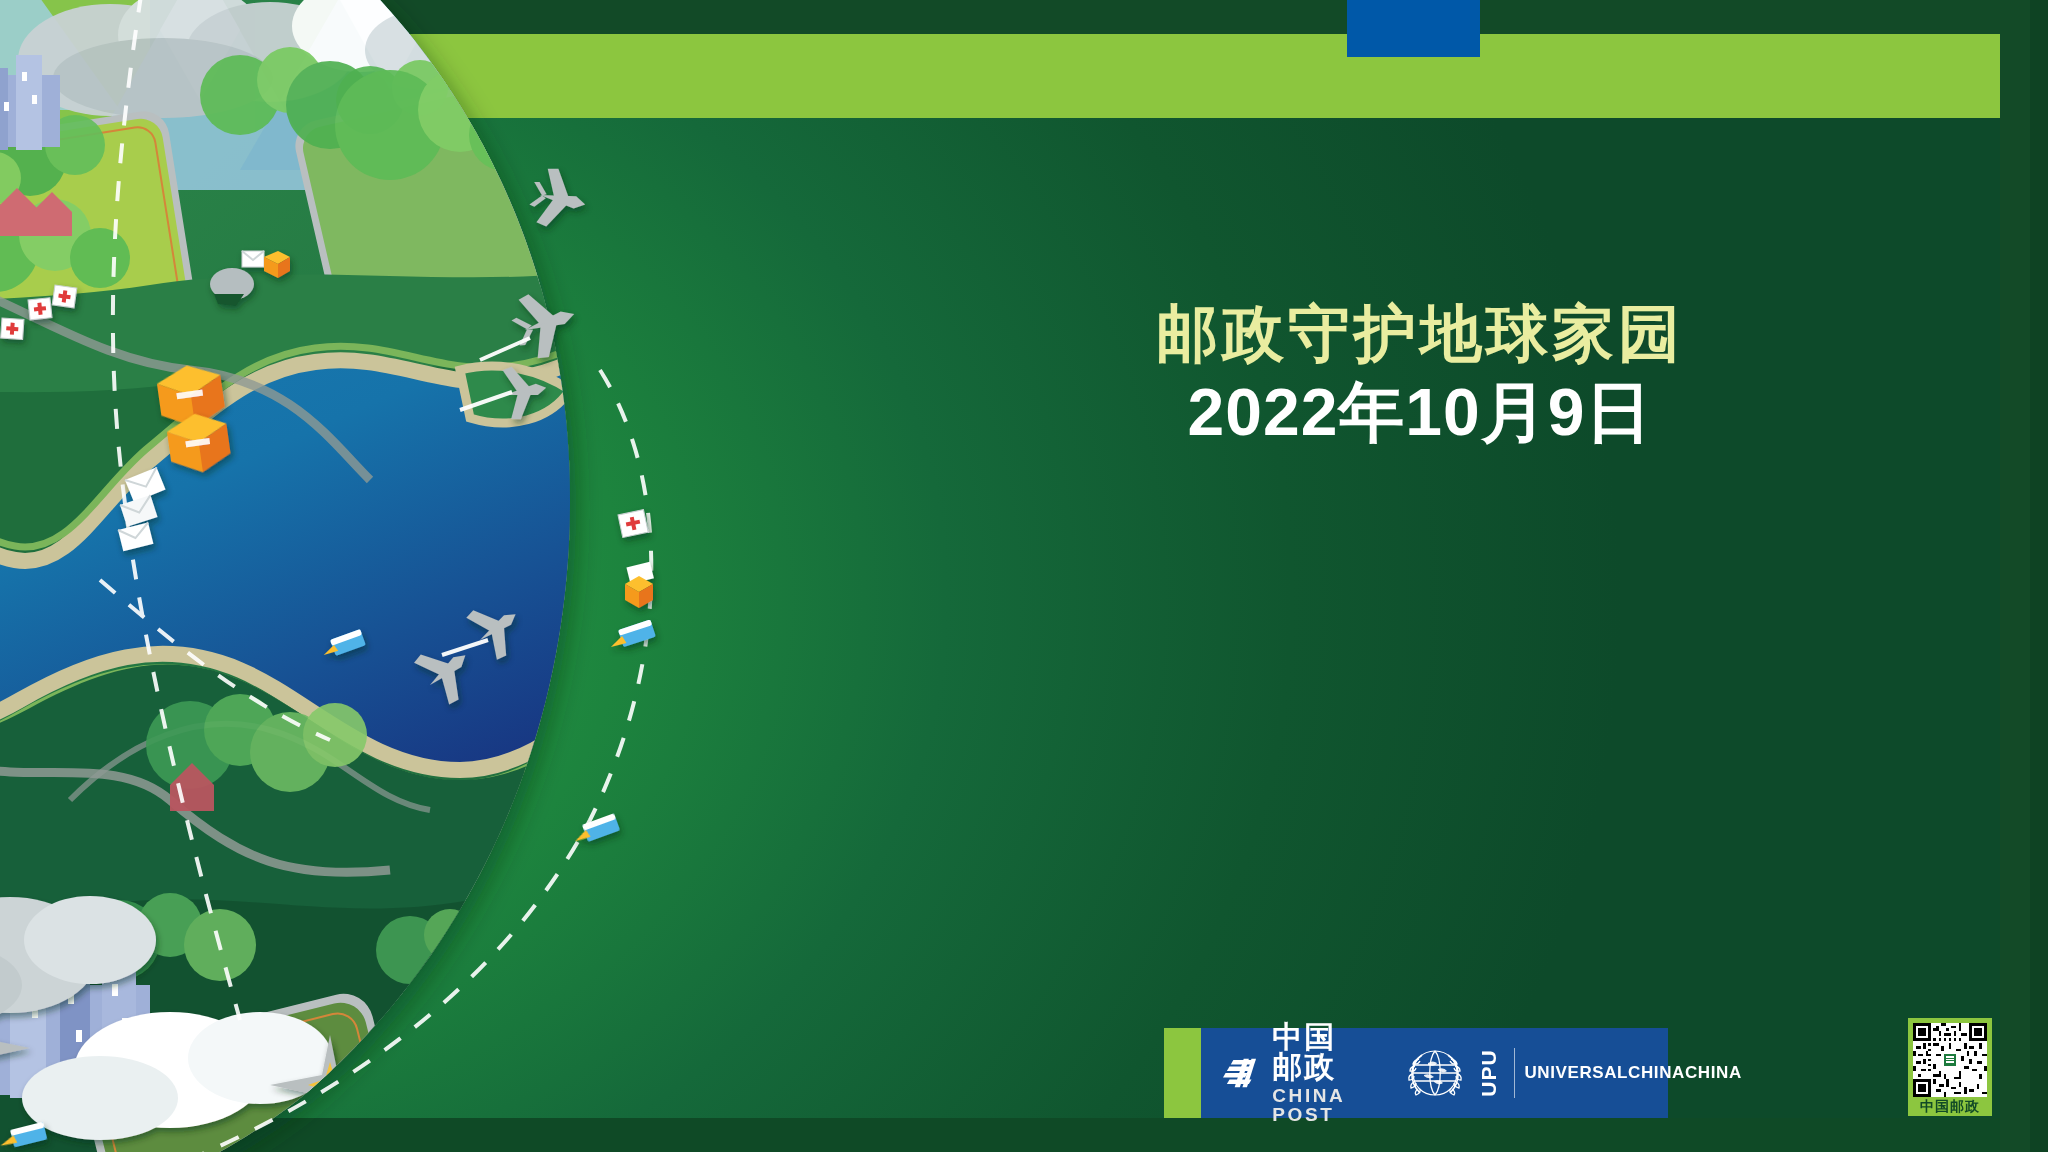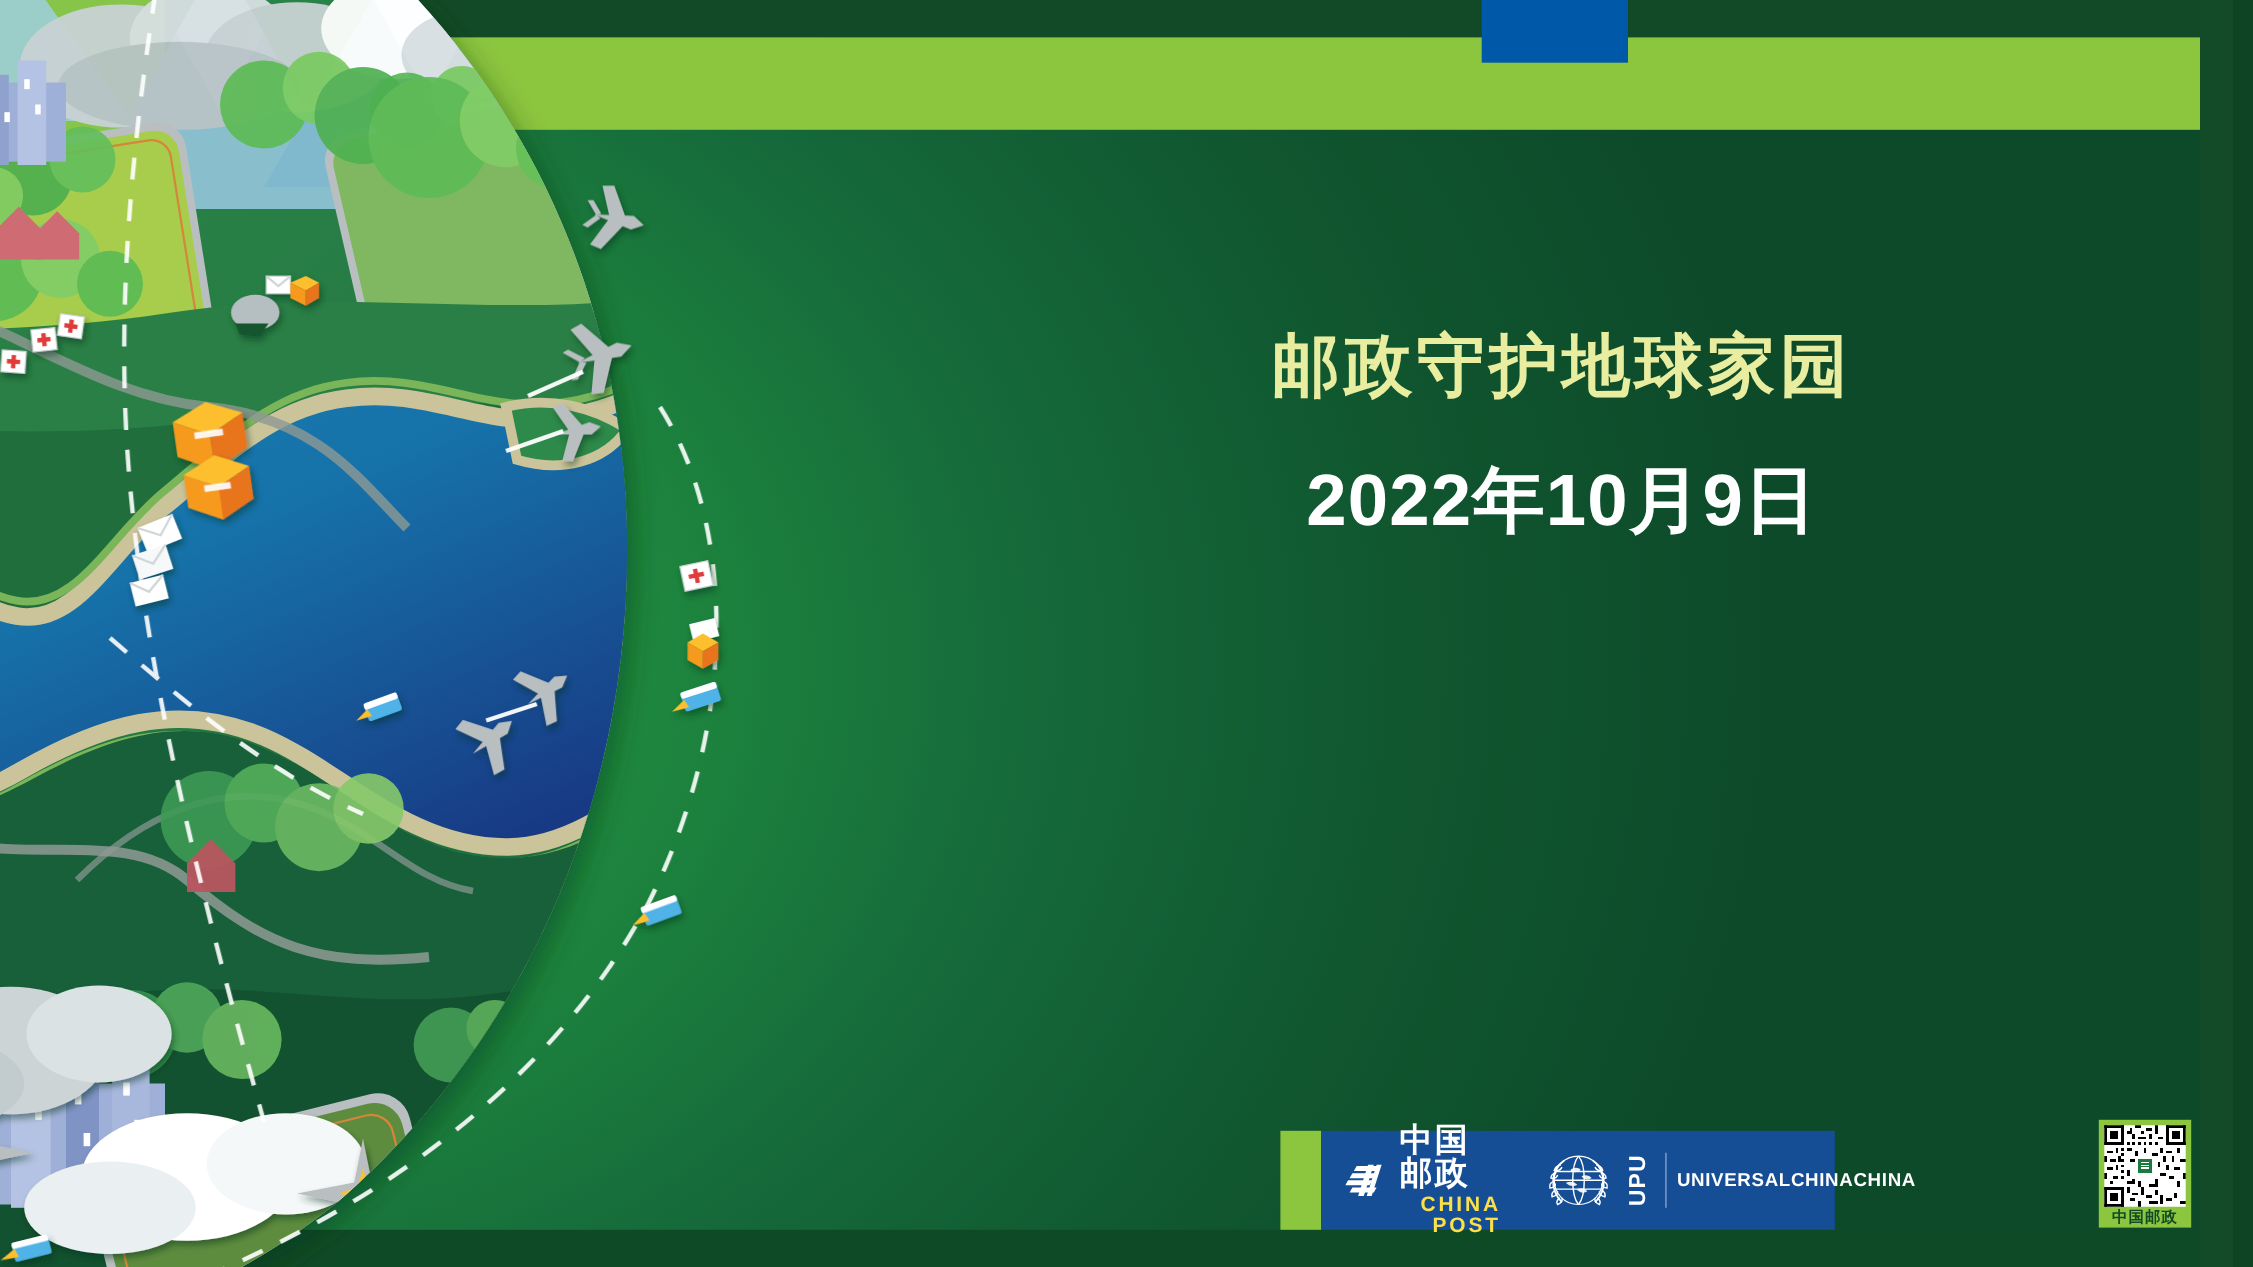--- a/index.html
+++ b/index.html
@@ -108,21 +108,20 @@
     margin-top: 18px;
     font-size: 172px;
     font-weight: 700;
     letter-spacing: 16px;
     color: #ffffff;
     line-height: 1.04;
     white-space: nowrap;
     text-indent: 16px;
   }
   .date-line {
-    margin-top: 42px;
     font-size: 66px;
     font-weight: 700;
     letter-spacing: 1px;
     color: #ffffff;
     white-space: nowrap;
   }
 
   
   .logo-green-strip {
     position: absolute;
@@ -146,22 +145,22 @@
     gap: 16px;
   }
   .cp-logo { display: flex; align-items: center; gap: 13px; }
   .cp-mark { width: 56px; height: 48px; }
   .cp-text { display: flex; flex-direction: column; line-height: 1; }
   .cp-cn {
     font-size: 30px; font-weight: 700; color: #fff;
     letter-spacing: 2px;
   }
   .cp-en {
-    font-size: 19px; font-weight: 700; color: #fde047;
-    letter-spacing: 2.6px; margin-top: 4px; text-align: right;
+    font-size: 19px; font-weight: 700; color: #e5e5e5;
+    letter-spacing: 2.6px; margin-top: 4px;
   }
   .bar-divider {
     width: 1px; height: 52px;
     background: rgba(255,255,255,0.55);
     margin: 0 4px;
   }
   .upu-logo { display: flex; align-items: center; gap: 9px; }
   .upu-emblem { width: 62px; height: 56px; }
   .upu-vert {
     width: 30px; height: 56px;

